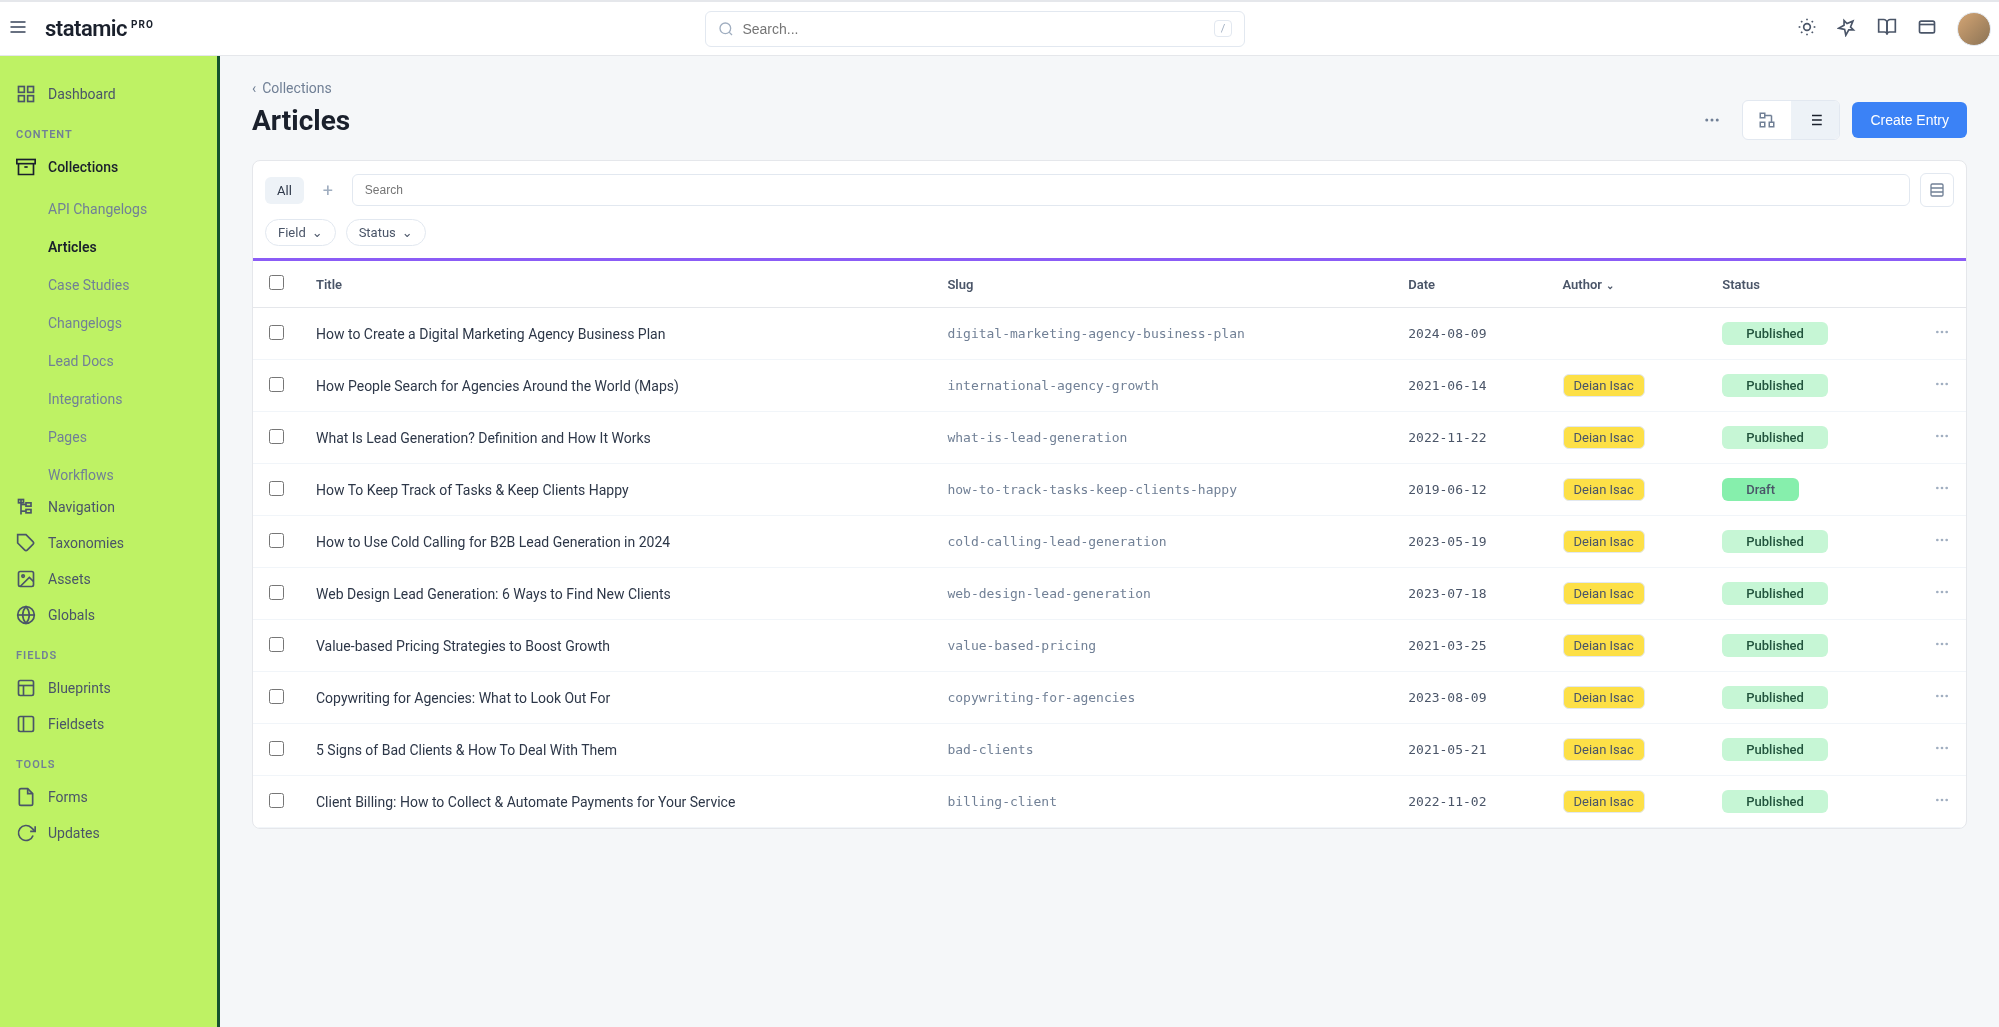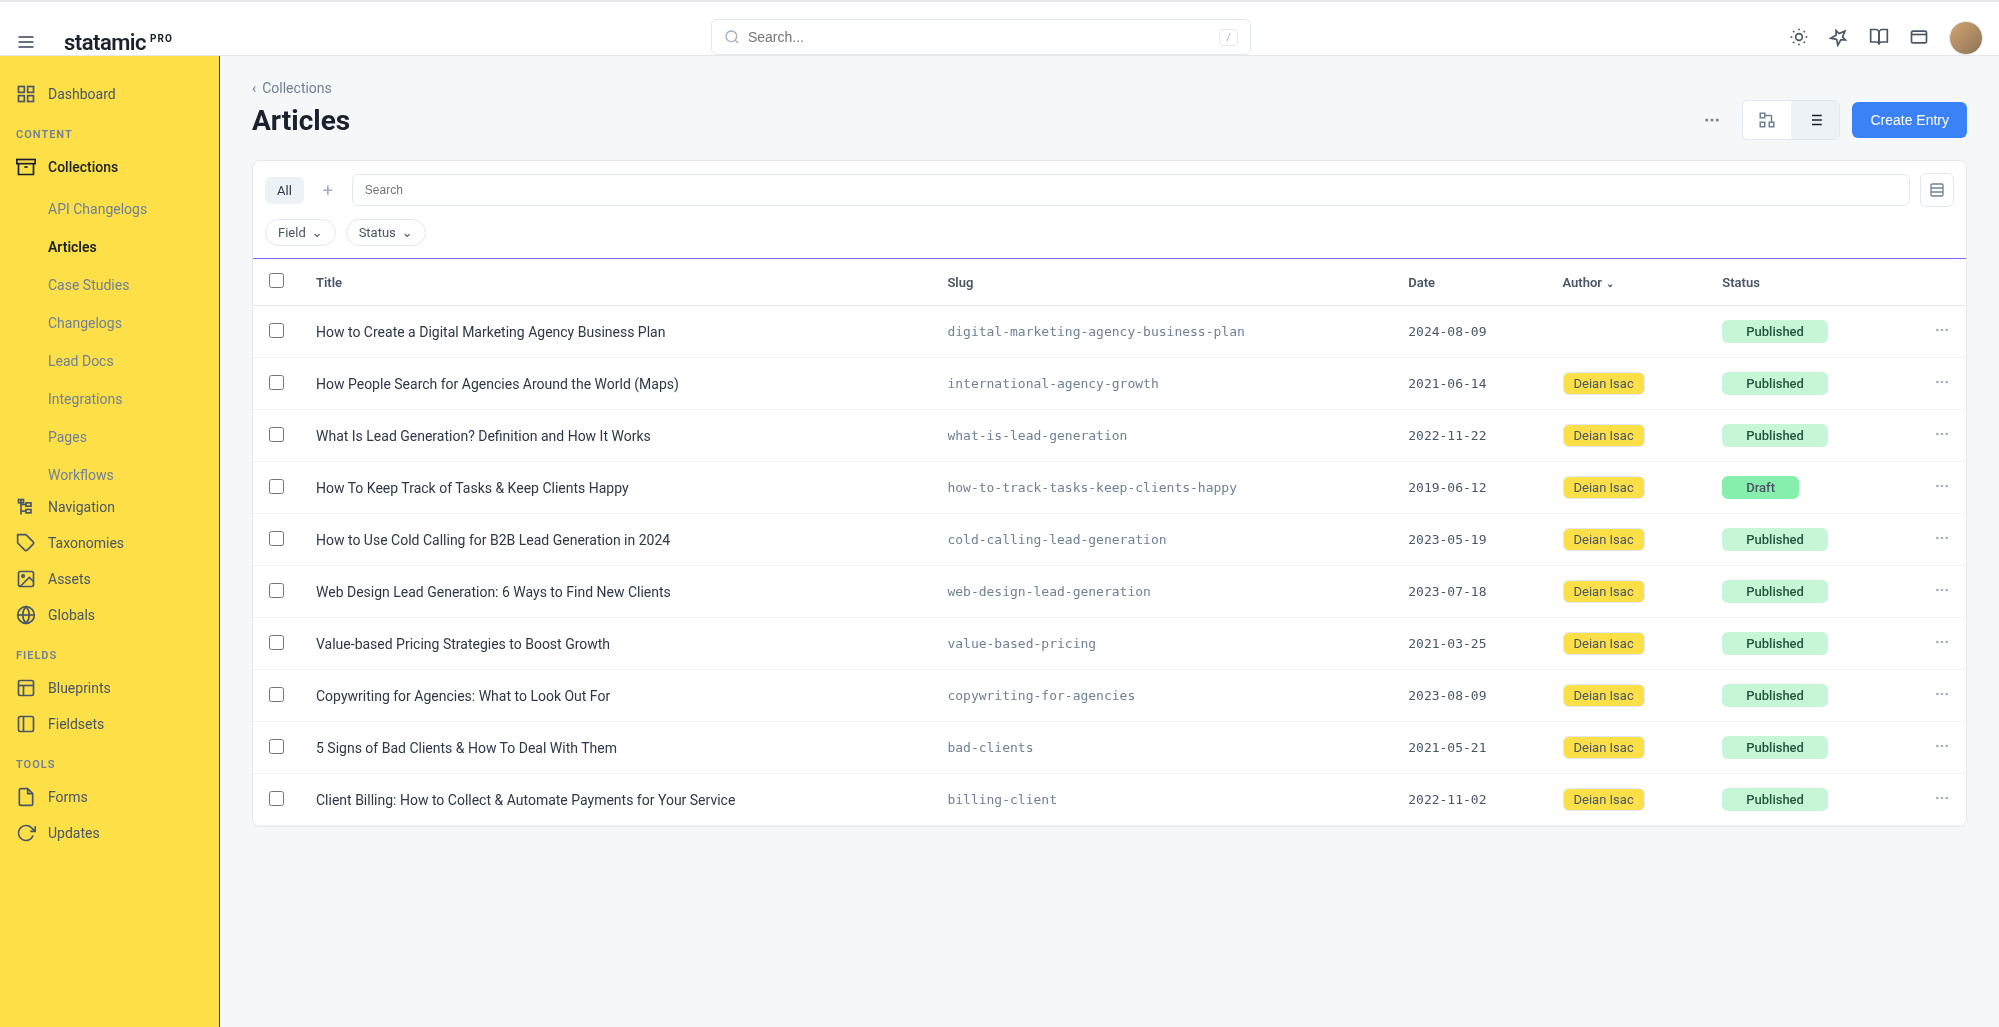--- a/index.html
+++ b/index.html
@@ -1,28 +1,28 @@
 <!DOCTYPE html>
 <html><head>
 <meta charset="utf-8">
 <style>
 * { box-sizing: border-box; margin: 0; padding: 0; }
 body { font-family: -apple-system, BlinkMacSystemFont, "Segoe UI", Roboto, sans-serif; background: #f5f7f9; color: #1a202c; font-size: 14px; }
-.topbar { height: 56px; background: #fff; border-top: 2px solid #e5e7eb; border-bottom: 1px solid #e5e7eb; display: flex; align-items: flex-end; padding: 0 16px; gap: 28px; }
+.topbar { height: 56px; background: #fff; border-top: 2px solid #e5e7eb; border-bottom: 1px solid #e5e7eb; display: flex; align-items: center; padding: 0 8px; gap: 17px; }
 .hamburger { cursor: pointer; color: #4a5568; }
 .logo { font-size: 22px; font-weight: 600; color: #1a202c; letter-spacing: -0.5px; display: flex; align-items: baseline; }
 .logo .pro { font-size: 10px; font-weight: 700; margin-left: 4px; letter-spacing: 1px; position: relative; top: -8px; }
 .search-wrap { flex: 1; display: flex; justify-content: center; }
 .search-box { width: 540px; height: 36px; border: 1px solid #e2e8f0; border-radius: 6px; display: flex; align-items: center; padding: 0 12px; color: #a0aec0; gap: 8px; }
 .search-box input { border: none; outline: none; flex: 1; font-size: 14px; background: transparent; }
 .search-kbd { border: 1px solid #e2e8f0; border-radius: 4px; padding: 1px 6px; font-size: 11px; color: #a0aec0; }
 .topbar-right { display: flex; align-items: center; gap: 20px; color: #4a5568; }
 .avatar { width: 34px; height: 34px; border-radius: 50%; background: linear-gradient(135deg, #d4a574, #8b7355); border: 1px solid #e2e8f0; }
 .layout { display: flex; height: calc(100vh - 56px); }
-.sidebar { width: 220px; background: #fde047; border-right: 1px solid #14532d; padding: 20px 0; overflow-y: auto; }
+.sidebar { width: 220px; background: #bef264; border-right: 3px solid #14532d; padding: 20px 0; overflow-y: auto; }
 .side-item { display: flex; align-items: center; gap: 12px; padding: 8px 16px; color: #4a5568; cursor: pointer; font-size: 14px; }
 .side-item.active { color: #1a202c; font-weight: 500; }
 .side-item svg { width: 20px; height: 20px; flex-shrink: 0; }
 .side-section { font-size: 11px; font-weight: 600; letter-spacing: 1px; color: #718096; padding: 16px 16px 8px; }
 .side-sub { padding: 6px 16px 6px 48px; color: #718096; cursor: pointer; font-size: 14px; margin-top: 10px; }
 .side-sub.active { color: #1a202c; font-weight: 600; }
 .main { flex: 1; padding: 24px 32px; overflow-y: auto; }
 .breadcrumb { color: #718096; font-size: 14px; display: flex; align-items: center; gap: 6px; cursor: pointer; }
 .header-row { display: flex; align-items: center; justify-content: space-between; margin-top: 4px; margin-bottom: 20px; }
 .page-title { font-size: 28px; font-weight: 700; color: #1a202c; }
@@ -31,21 +31,21 @@
 .view-toggle { display: flex; border: 1px solid #e2e8f0; border-radius: 6px; overflow: hidden; background: #fff; }
 .view-toggle .seg { width: 48px; height: 38px; display: flex; align-items: center; justify-content: center; cursor: pointer; color: #718096; }
 .view-toggle .seg.active { background: #edf2f7; color: #1a202c; }
 .btn-primary { background: #3b82f6; color: #fff; border: none; padding: 10px 18px; border-radius: 6px; font-size: 14px; font-weight: 500; cursor: pointer; }
 .panel { background: #fff; border: 1px solid #e5e7eb; border-radius: 8px; overflow: hidden; }
 .panel-top { padding: 12px; display: flex; align-items: center; gap: 10px; }
 .tab-all { background: #edf2f7; border-radius: 6px; padding: 6px 12px; font-size: 13px; color: #2d3748; cursor: pointer; }
 .tab-plus { width: 28px; height: 28px; display: flex; align-items: center; justify-content: center; color: #a0aec0; cursor: pointer; font-size: 18px; }
 .filter-search { flex: 1; border: 1px solid #e2e8f0; border-radius: 6px; padding: 8px 12px; outline: none; font-size: 12px; }
 .cols-btn { width: 34px; height: 34px; border: 1px solid #e2e8f0; border-radius: 6px; display: flex; align-items: center; justify-content: center; cursor: pointer; color: #718096; }
-.panel-filters { padding: 0 12px 12px; display: flex; gap: 10px; border-bottom: 1px solid #8b5cf6; }
+.panel-filters { padding: 0 12px 12px; display: flex; gap: 10px; border-bottom: 3px solid #8b5cf6; }
 .pill { border: 1px solid #e2e8f0; border-radius: 999px; padding: 5px 12px; font-size: 13px; color: #4a5568; display: flex; align-items: center; gap: 6px; cursor: pointer; background: #fff; }
 table { width: 100%; border-collapse: collapse; }
 th { text-align: left; padding: 14px 16px; font-size: 13px; font-weight: 600; color: #4a5568; border-bottom: 1px solid #e5e7eb; }
 td { padding: 14px 16px; border-bottom: 1px solid #f1f5f9; font-size: 14px; color: #2d3748; vertical-align: middle; }
 .chk { width: 40px; }
 .chk input { width: 15px; height: 15px; cursor: pointer; }
 .slug { font-family: ui-monospace, Menlo, monospace; font-size: 13px; color: #718096; }
 .date { font-family: ui-monospace, Menlo, monospace; font-size: 13px; color: #4a5568; }
 .author-badge { display: inline-block; border: 1px solid #e2e8f0; border-radius: 6px; padding: 3px 10px; font-size: 13px; color: #4a5568; background: #fde047; }
 .status-badge { display: inline-block; border-radius: 6px; padding: 4px 24px; font-size: 13px; font-weight: 500; }

